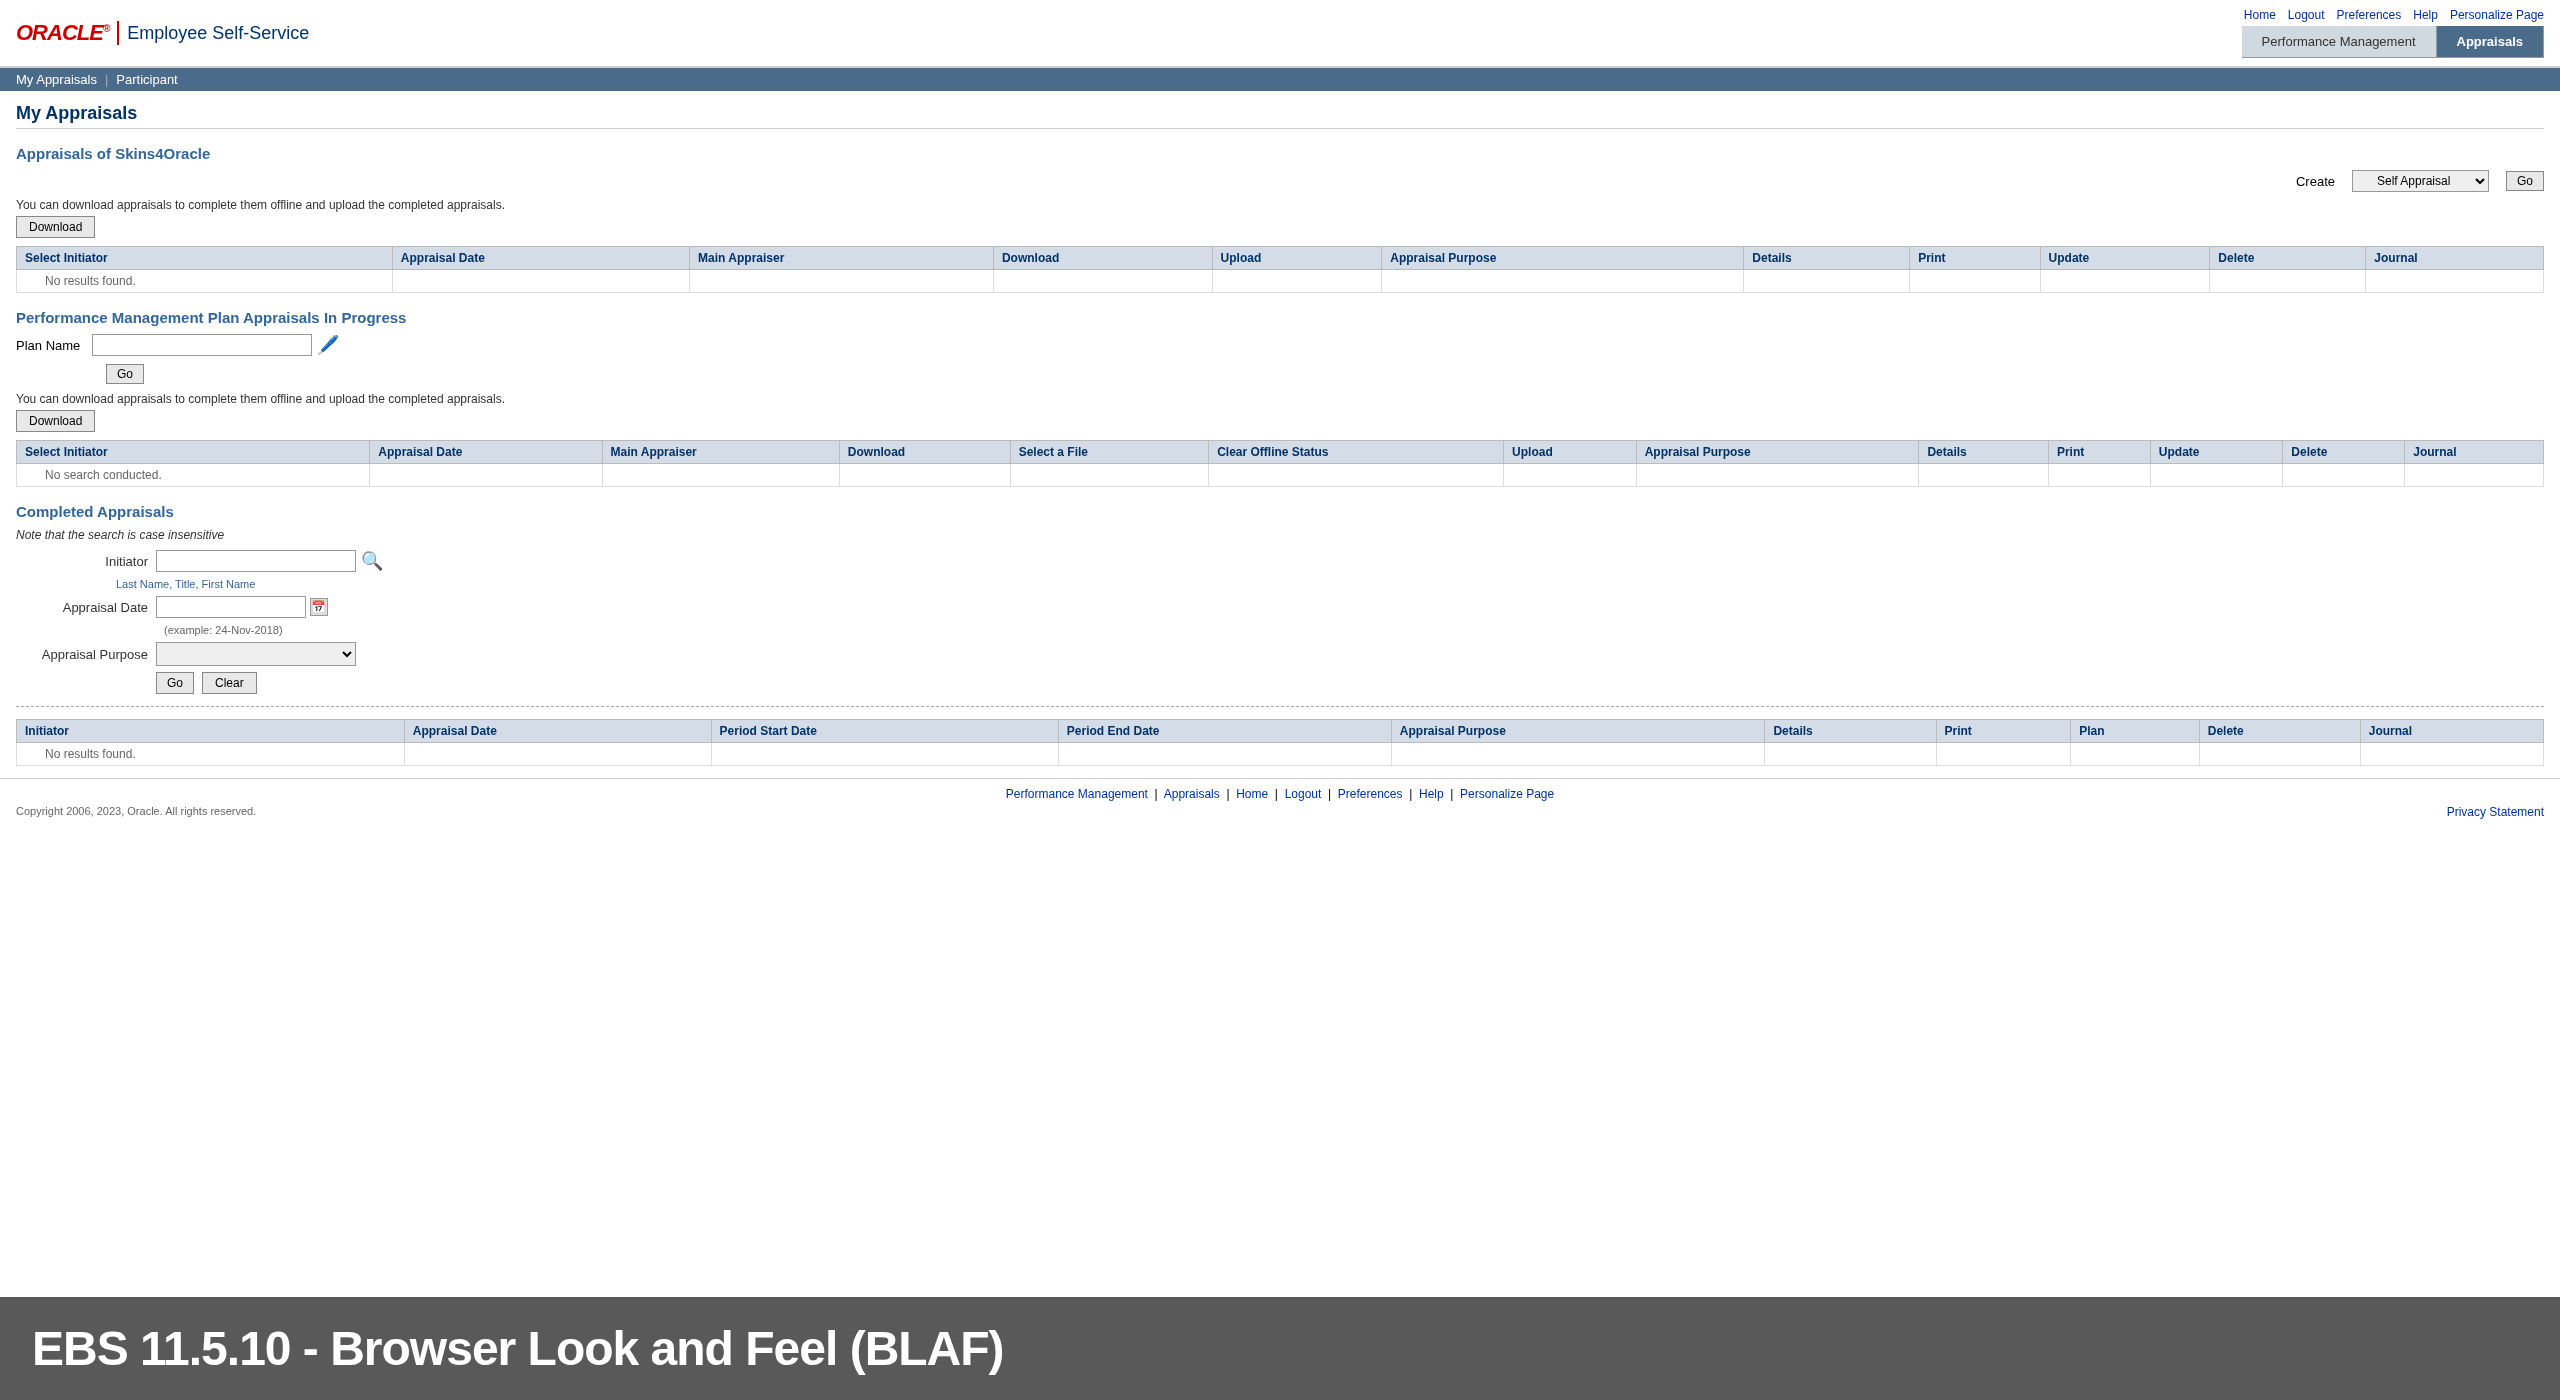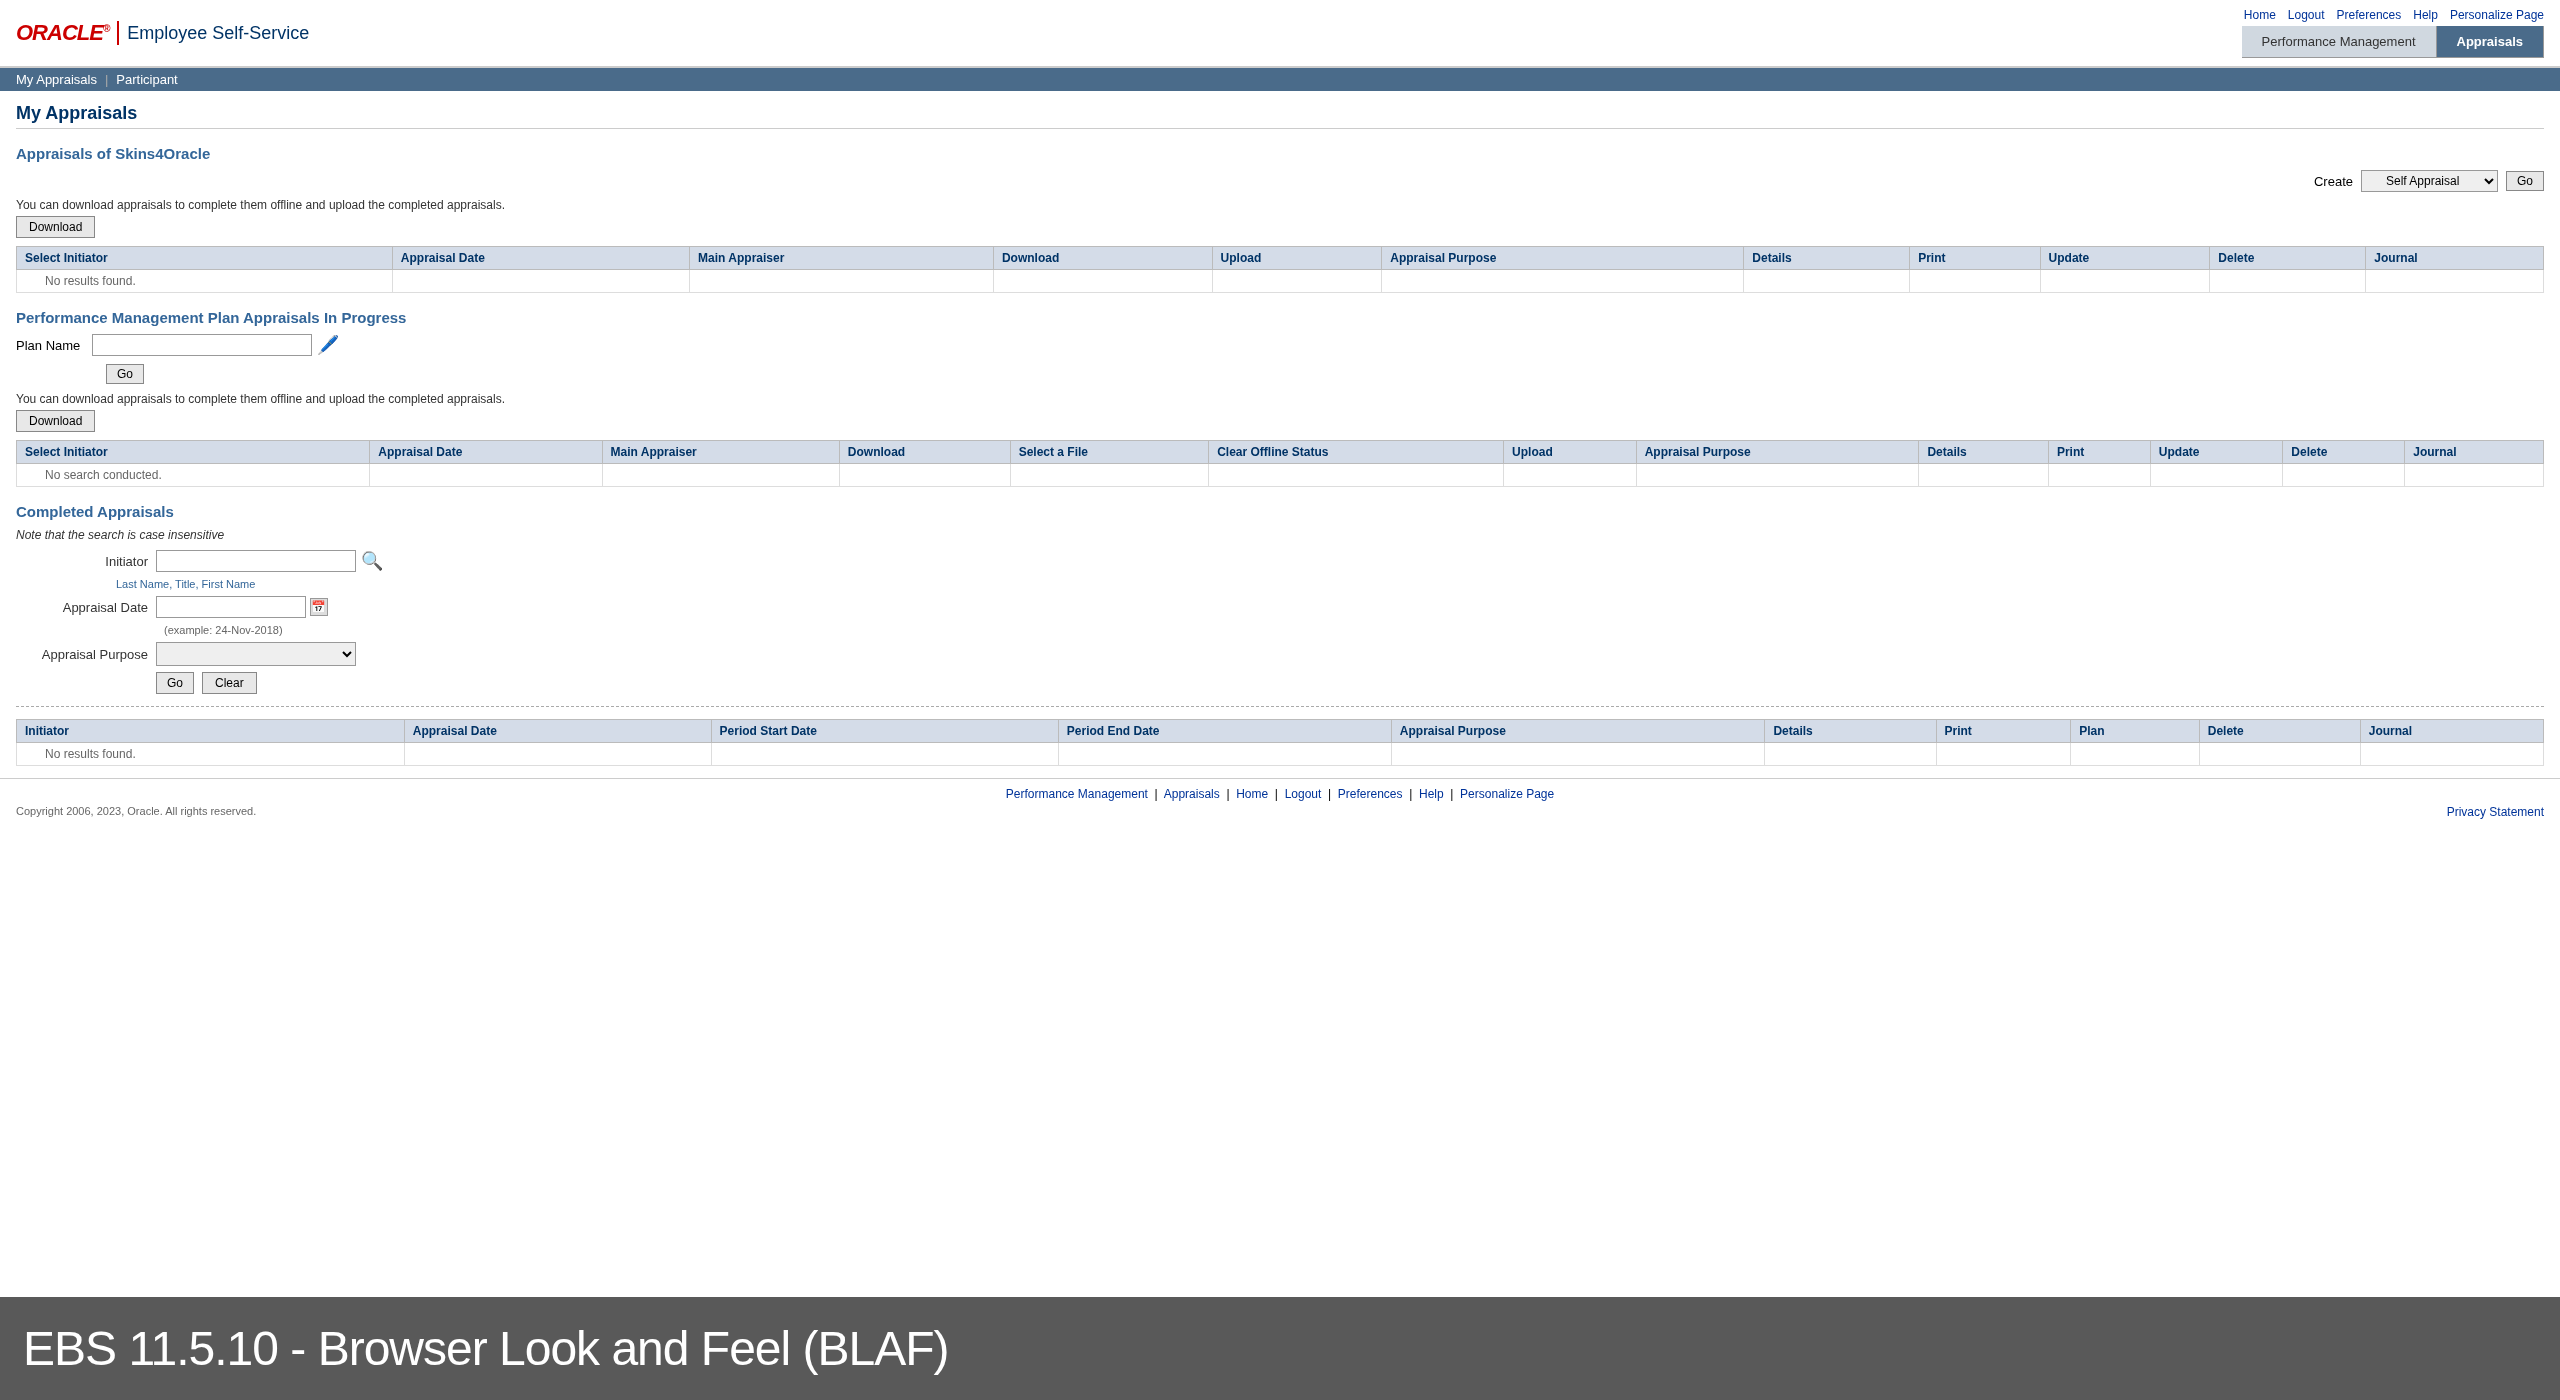--- a/index.html
+++ b/index.html
@@ -25,21 +25,21 @@
     .nav-separator { color: #aaa; }
 
     
     #content { padding: 12px 16px; }
     .page-title { font-size: 18px; color: #003366; font-weight: bold; margin-bottom: 12px; border-bottom: 1px solid #ccc; padding-bottom: 4px; }
 
     
     .section-title { font-size: 15px; color: #336699; font-weight: bold; margin: 16px 0 8px 0; }
 
     
-    .create-row { display: flex; align-items: center; justify-content: flex-end; gap: 8px; margin-bottom: 6px; }
+    .create-row { display: flex; align-items: center; justify-content: flex-end; gap: 17px; margin-bottom: 6px; }
     .create-row label { font-size: 13px; }
     .create-row select { font-size: 12px; padding: 2px 20px; border: 1px solid #999; }
     .btn-go { background: #e8e8e8; border: 1px solid #888; padding: 2px 10px; font-size: 12px; cursor: pointer; }
     .btn-download { background: #e8e8e8; border: 1px solid #888; padding: 3px 12px; font-size: 12px; cursor: pointer; margin-bottom: 6px; }
 
     
     .info-text { font-size: 12px; color: #333; margin: 4px 0; }
 
     
     .data-table { width: 100%; border-collapse: collapse; font-size: 12px; margin-top: 2px; }
@@ -65,21 +65,21 @@
     
     .action-buttons { display: flex; gap: 8px; margin: 6px 0 6px 140px; }
     .btn-clear { background: #e8e8e8; border: 1px solid #888; padding: 3px 12px; font-size: 12px; cursor: pointer; }
 
     
     #footer { background: #fff; border-top: 1px solid #ccc; padding: 8px 16px; text-align: center; font-size: 12px; }
     #footer a { color: #003399; text-decoration: none; }
     #copyright { font-size: 11px; color: #666; }
 
     
-    #watermark { position: fixed; bottom: 0; left: 0; right: 0; background: rgba(60,60,60,0.85); color: #fff; padding: 24px 23px; font-size: 48px; font-weight: normal; letter-spacing: -1px; pointer-events: none; z-index: 9999; }
+    #watermark { position: fixed; bottom: 0; left: 0; right: 0; background: rgba(60,60,60,0.85); color: #fff; padding: 24px 32px; font-size: 48px; font-weight: bold; letter-spacing: -1px; pointer-events: none; z-index: 9999; }
 
     
     .cal-icon { display: inline-block; width: 18px; height: 18px; background: #ddd; border: 1px solid #999; cursor: pointer; text-align: center; line-height: 16px; font-size: 12px; }
 
     
     .case-note { font-size: 12px; color: #333; font-style: italic; margin-bottom: 6px; }
 
     
     .section-divider { border: none; border-top: 1px dashed #aaa; margin: 12px 0; }
 

